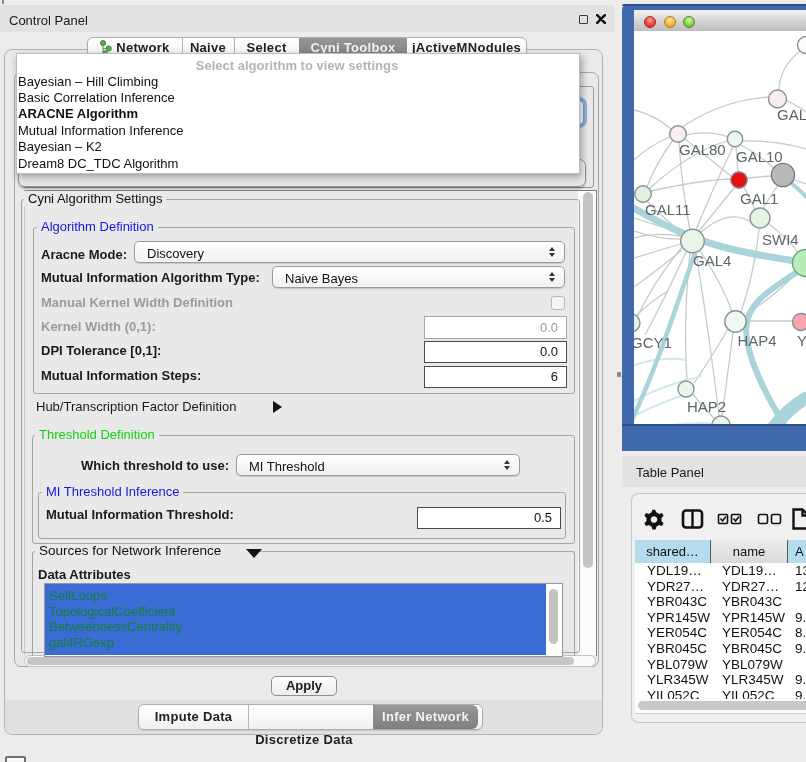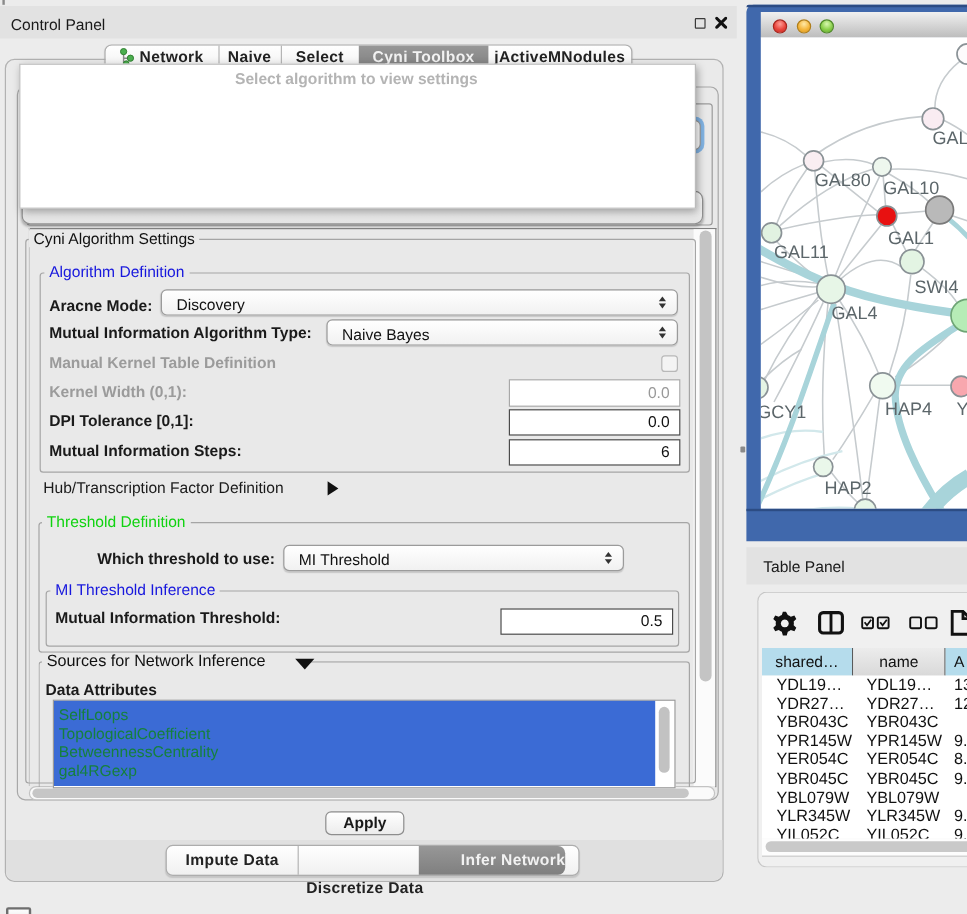--- a/index.html
+++ b/index.html
@@ -55,20 +55,28 @@
   </div>
 
   <div class="abs" style="left:14px;top:72px;width:583px;height:593px;background:#e9e9e9;border:1px solid #a8a8a8;border-radius:7px;"></div>
 
   <div class="abs" style="left:22px;top:86px;width:570px;height:100px;border:1px solid #9b9b9b;border-radius:3px;"></div>
   <div class="abs" style="left:30px;top:100px;width:552px;height:23px;border:1px solid #999;border-radius:5px;background:#fff;box-shadow:0 0 0 3px #82b4e4;"></div>
   <div class="abs" style="left:18px;top:159px;width:566px;height:26px;border:1px solid #909090;border-radius:7px;background:linear-gradient(#ffffff,#e4e4e4);box-shadow:0 2px 2px rgba(0,0,0,0.25);"></div>
 
   <div class="abs" style="left:16px;top:53px;width:562px;height:119px;background:#ffffff;border:1px solid #bcbcbc;box-shadow:2px 3px 7px rgba(0,0,0,0.35);"></div>
   <div class="abs" style="left:16px;top:58px;width:562px;text-align:center;font-size:13px;font-weight:bold;color:#b4b4b4;">Select algorithm to view settings</div>
+  <div class="abs" style="left:18px;top:73.5px;font-size:13px;color:#111;line-height:16.4px;">
+    Bayesian – Hill Climbing<br>
+    Basic Correlation Inference<br>
+    <span class="bold">ARACNE Algorithm</span><br>
+    Mutual Information Inference<br>
+    Bayesian – K2<br>
+    Dream8 DC_TDC Algorithm
+  </div>
 
   <div class="abs" style="left:24px;top:190px;width:573px;height:1px;background:#808080;"></div>
   <div class="abs" style="left:24px;top:190px;width:1px;height:465px;background:#c9c9c9;"></div>
   <div class="abs" style="left:596px;top:190px;width:1px;height:466px;background:#808080;"></div>
   <div class="abs" style="left:578px;top:191px;width:18px;height:464px;background:#fbfbfb;"></div>
   <div class="abs" style="left:583px;top:192px;width:10px;height:376px;background:#c4c4c4;border-radius:5px;"></div>
   <div class="abs" style="left:24px;top:655px;width:572px;height:12px;background:#fafafa;border:1px solid #c3c3c3;border-radius:6px;box-sizing:border-box;"></div>
   <div class="abs" style="left:27px;top:657px;width:547px;height:8px;background:#c6c6c6;border-radius:4px;"></div>
 
   <div class="gbox" style="left:21px;top:199px;width:557px;height:452px;"></div>
@@ -82,21 +90,21 @@
       <span class="ctext">Discovery</span>
       <span class="stepper"></span>
     </div>
 
   <div class="abs lbl bold" style="left:41px;top:270px;">Mutual Information Algorithm Type:</div>
   <div class="combo" style="left:272px;top:266px;width:291px;height:20px;">
       <span class="ctext">Naive Bayes</span>
       <span class="stepper"></span>
     </div>
 
-  <div class="abs lbl bold gray" style="left:41px;top:295px;">Manual Kernel Table Definition</div>
+  <div class="abs lbl bold gray" style="left:41px;top:295px;">Manual Kernel Width Definition</div>
   <div class="abs" style="left:551px;top:296px;width:12px;height:12px;border:1.5px solid #b8b8b8;border-radius:3px;background:#f4f4f4;"></div>
 
   <div class="abs lbl bold gray" style="left:41px;top:319px;">Kernel Width (0,1):</div>
   <div class="field" style="left:424px;top:316px;width:133px;height:21px;border:1px solid #a8a8a8;color:#999;line-height:21px;">0.0</div>
 
   <div class="abs lbl bold" style="left:41px;top:343px;">DPI Tolerance [0,1]:</div>
   <div class="field" style="left:424px;top:341px;width:133px;height:20px;border:1.5px solid #4a4a4a;color:#111;line-height:20px;">0.0</div>
 
   <div class="abs lbl bold" style="left:41px;top:368px;">Mutual Information Steps:</div>
   <div class="field" style="left:424px;top:366px;width:133px;height:20px;border:1.5px solid #4a4a4a;color:#111;line-height:20px;">6</div>
@@ -131,21 +139,21 @@
   <div class="abs" style="left:549px;top:589px;width:9px;height:55px;background:#c2c2c2;border-radius:4.5px;"></div>
 
   <div class="abs" style="left:271px;top:676px;width:64px;height:18px;background:linear-gradient(#ffffff,#ececec);border:1px solid #8e8e8e;border-radius:5px;text-align:center;font-size:13px;font-weight:bold;color:#1a1a1a;line-height:18px;">Apply</div>
 
   <div class="abs" style="left:5px;top:700px;width:597px;height:34px;background:#e0e0e0;border-radius:0 0 8px 8px;"></div>
 
   <div class="tabbar" style="left:138px;top:704px;width:343px;height:24px;">
     <div class="tabseg" style="left:0;width:109px;line-height:24px;">Impute Data</div>
     <div class="tabsep" style="left:109px;"></div>
     <div class="tabseg" style="left:109px;width:112px;line-height:24px;margin-top:23px;">Discretize Data</div>
-    <div class="tabseg tabsel" style="left:210px;width:122px;line-height:24px;border-top-right-radius:6px;border-bottom-right-radius:6px;text-align:right;">Infer Network</div>
+    <div class="tabseg tabsel" style="left:234px;width:105px;line-height:24px;border-top-right-radius:6px;border-bottom-right-radius:6px;">Infer Network</div>
   </div>
 
   <div class="abs" style="left:5px;top:756px;width:17px;height:10px;border:2px solid #6e6e6e;border-radius:2px;background:linear-gradient(#fdfdfd,#e8e8e8);"></div>
 
   <div class="abs" style="left:617px;top:372px;width:4px;height:5px;background:#8a8a8a;border-radius:1px;"></div>
 
   <div class="abs" style="left:622px;top:4px;width:184px;height:447px;background:#4068ac;border-top-left-radius:6px;"></div>
   <div class="abs" style="left:622px;top:4px;width:184px;height:2px;background:#2c4c84;border-top-left-radius:6px;"></div>
 
   <div class="abs" style="left:634px;top:10px;width:172px;height:21px;background:linear-gradient(#f0f0f0,#bdbdbd);border-bottom:1px solid #8f8f8f;"></div>

